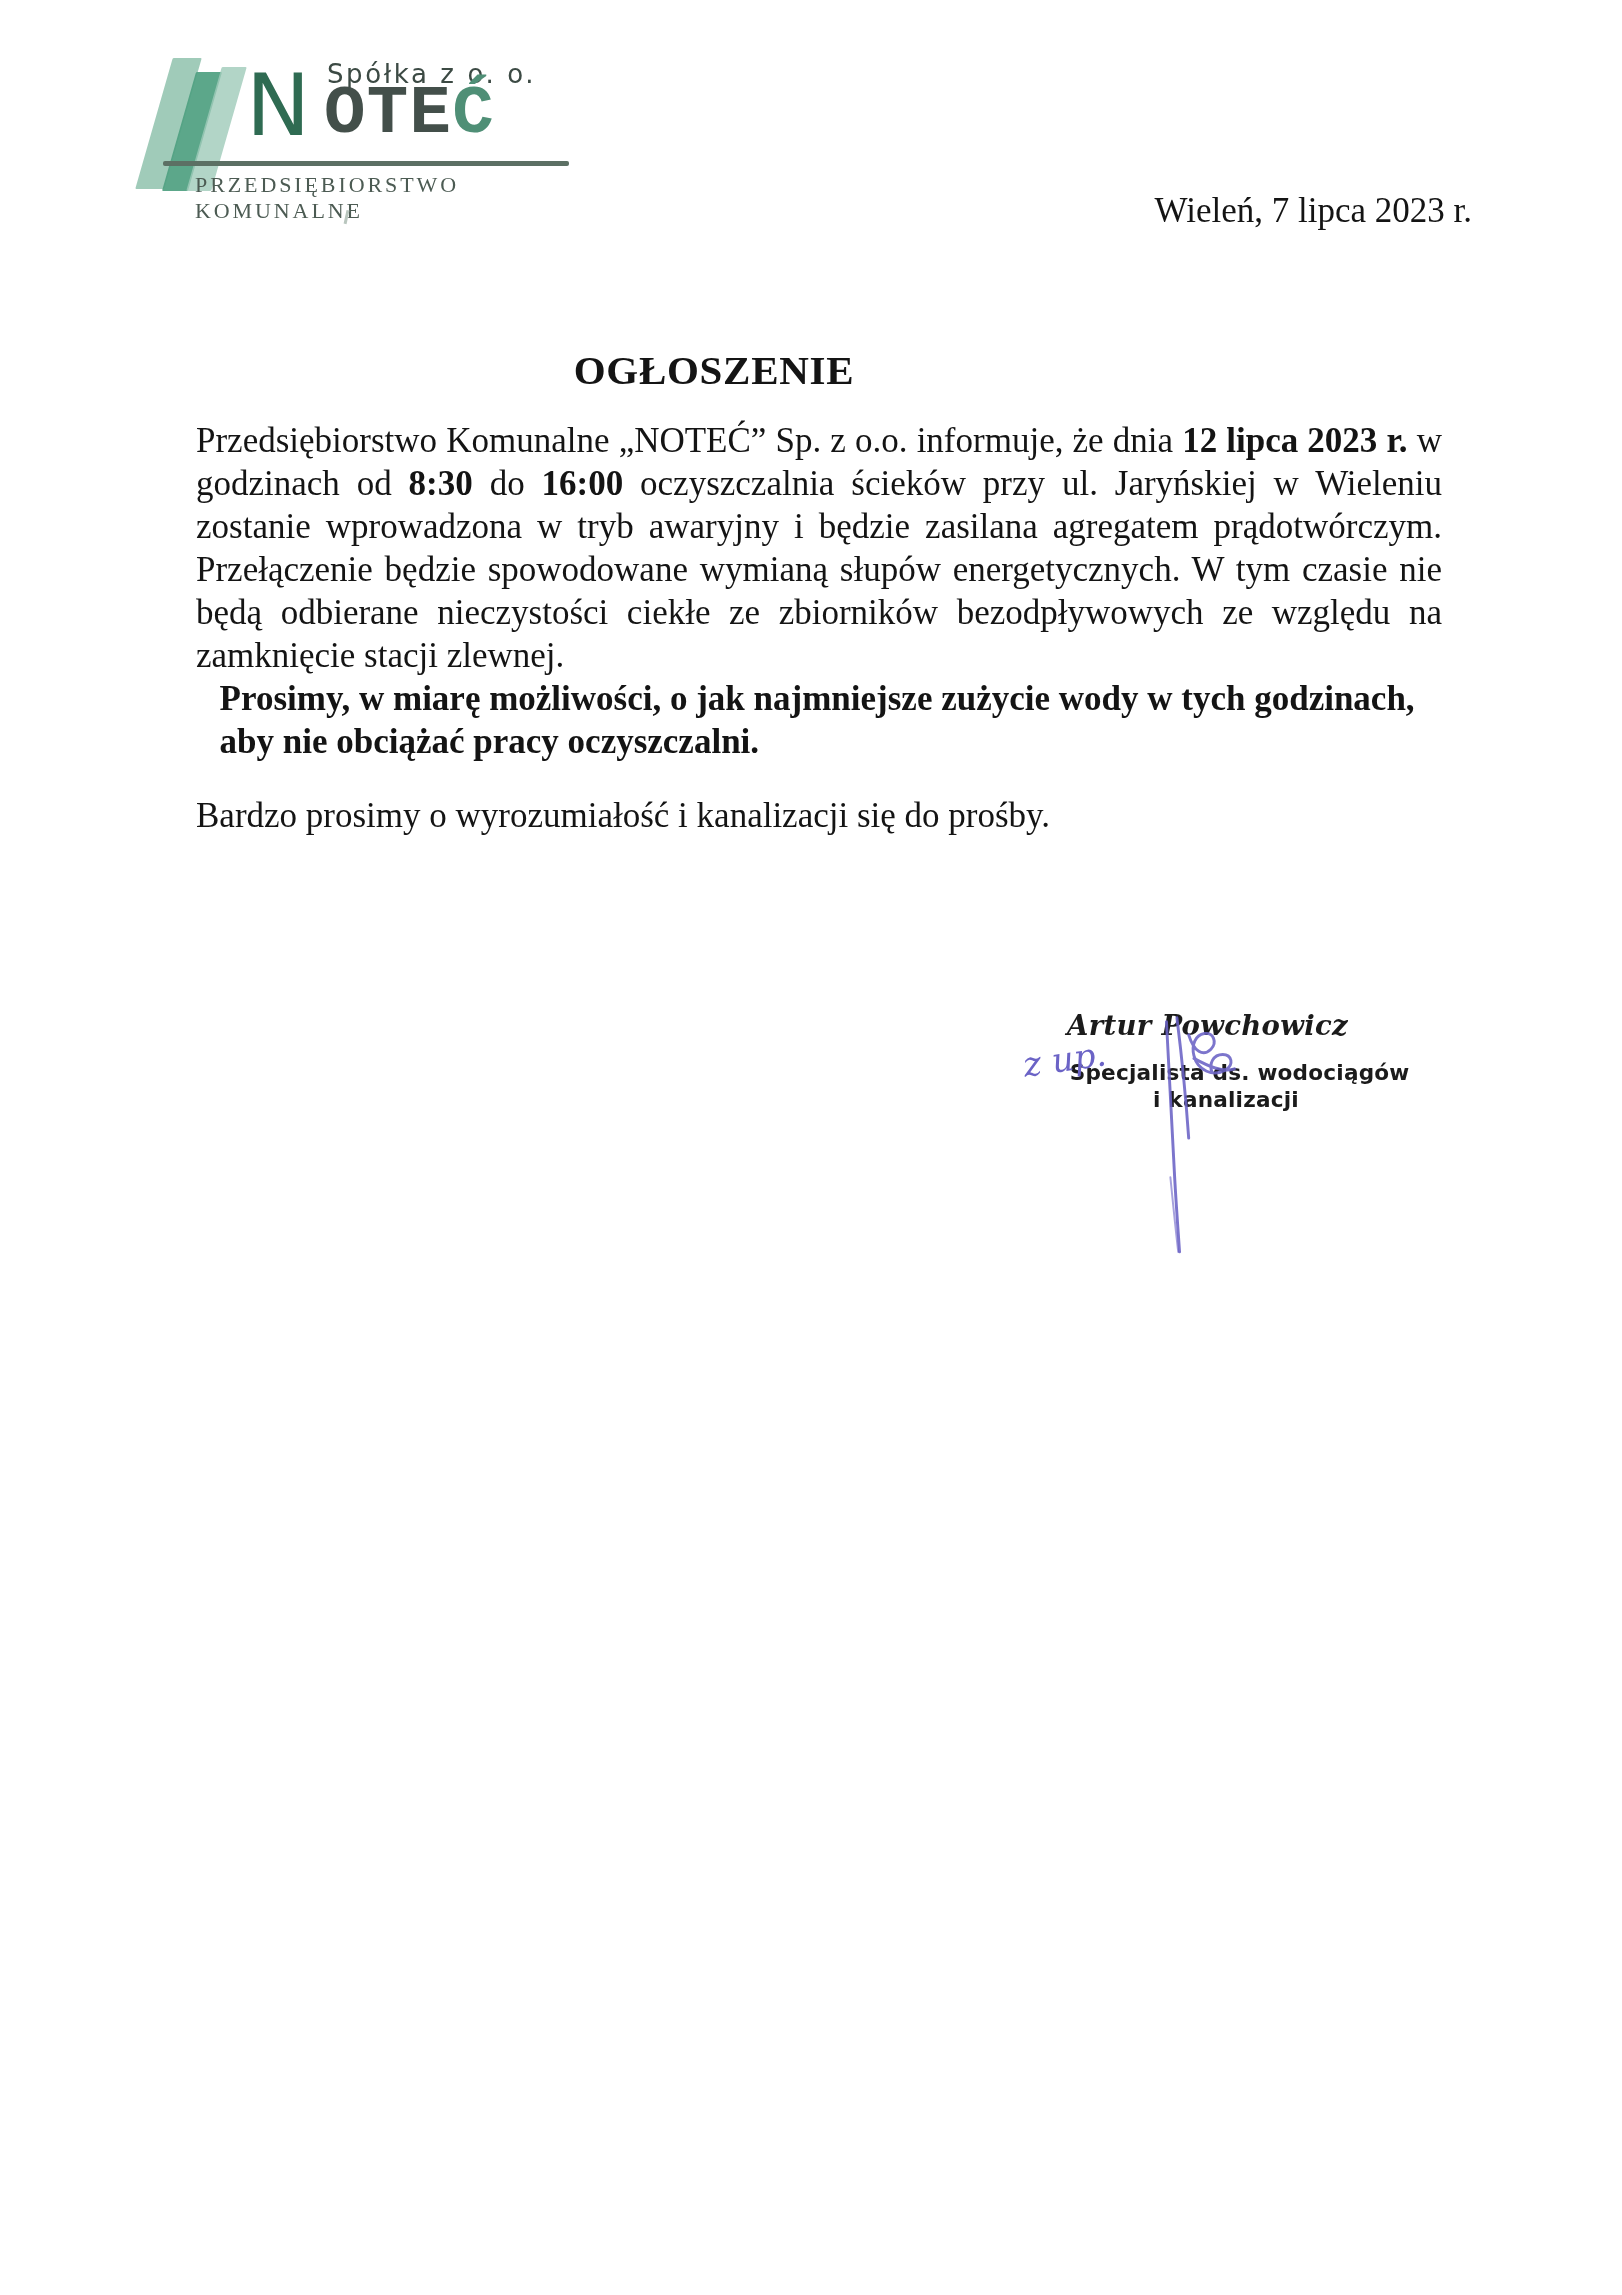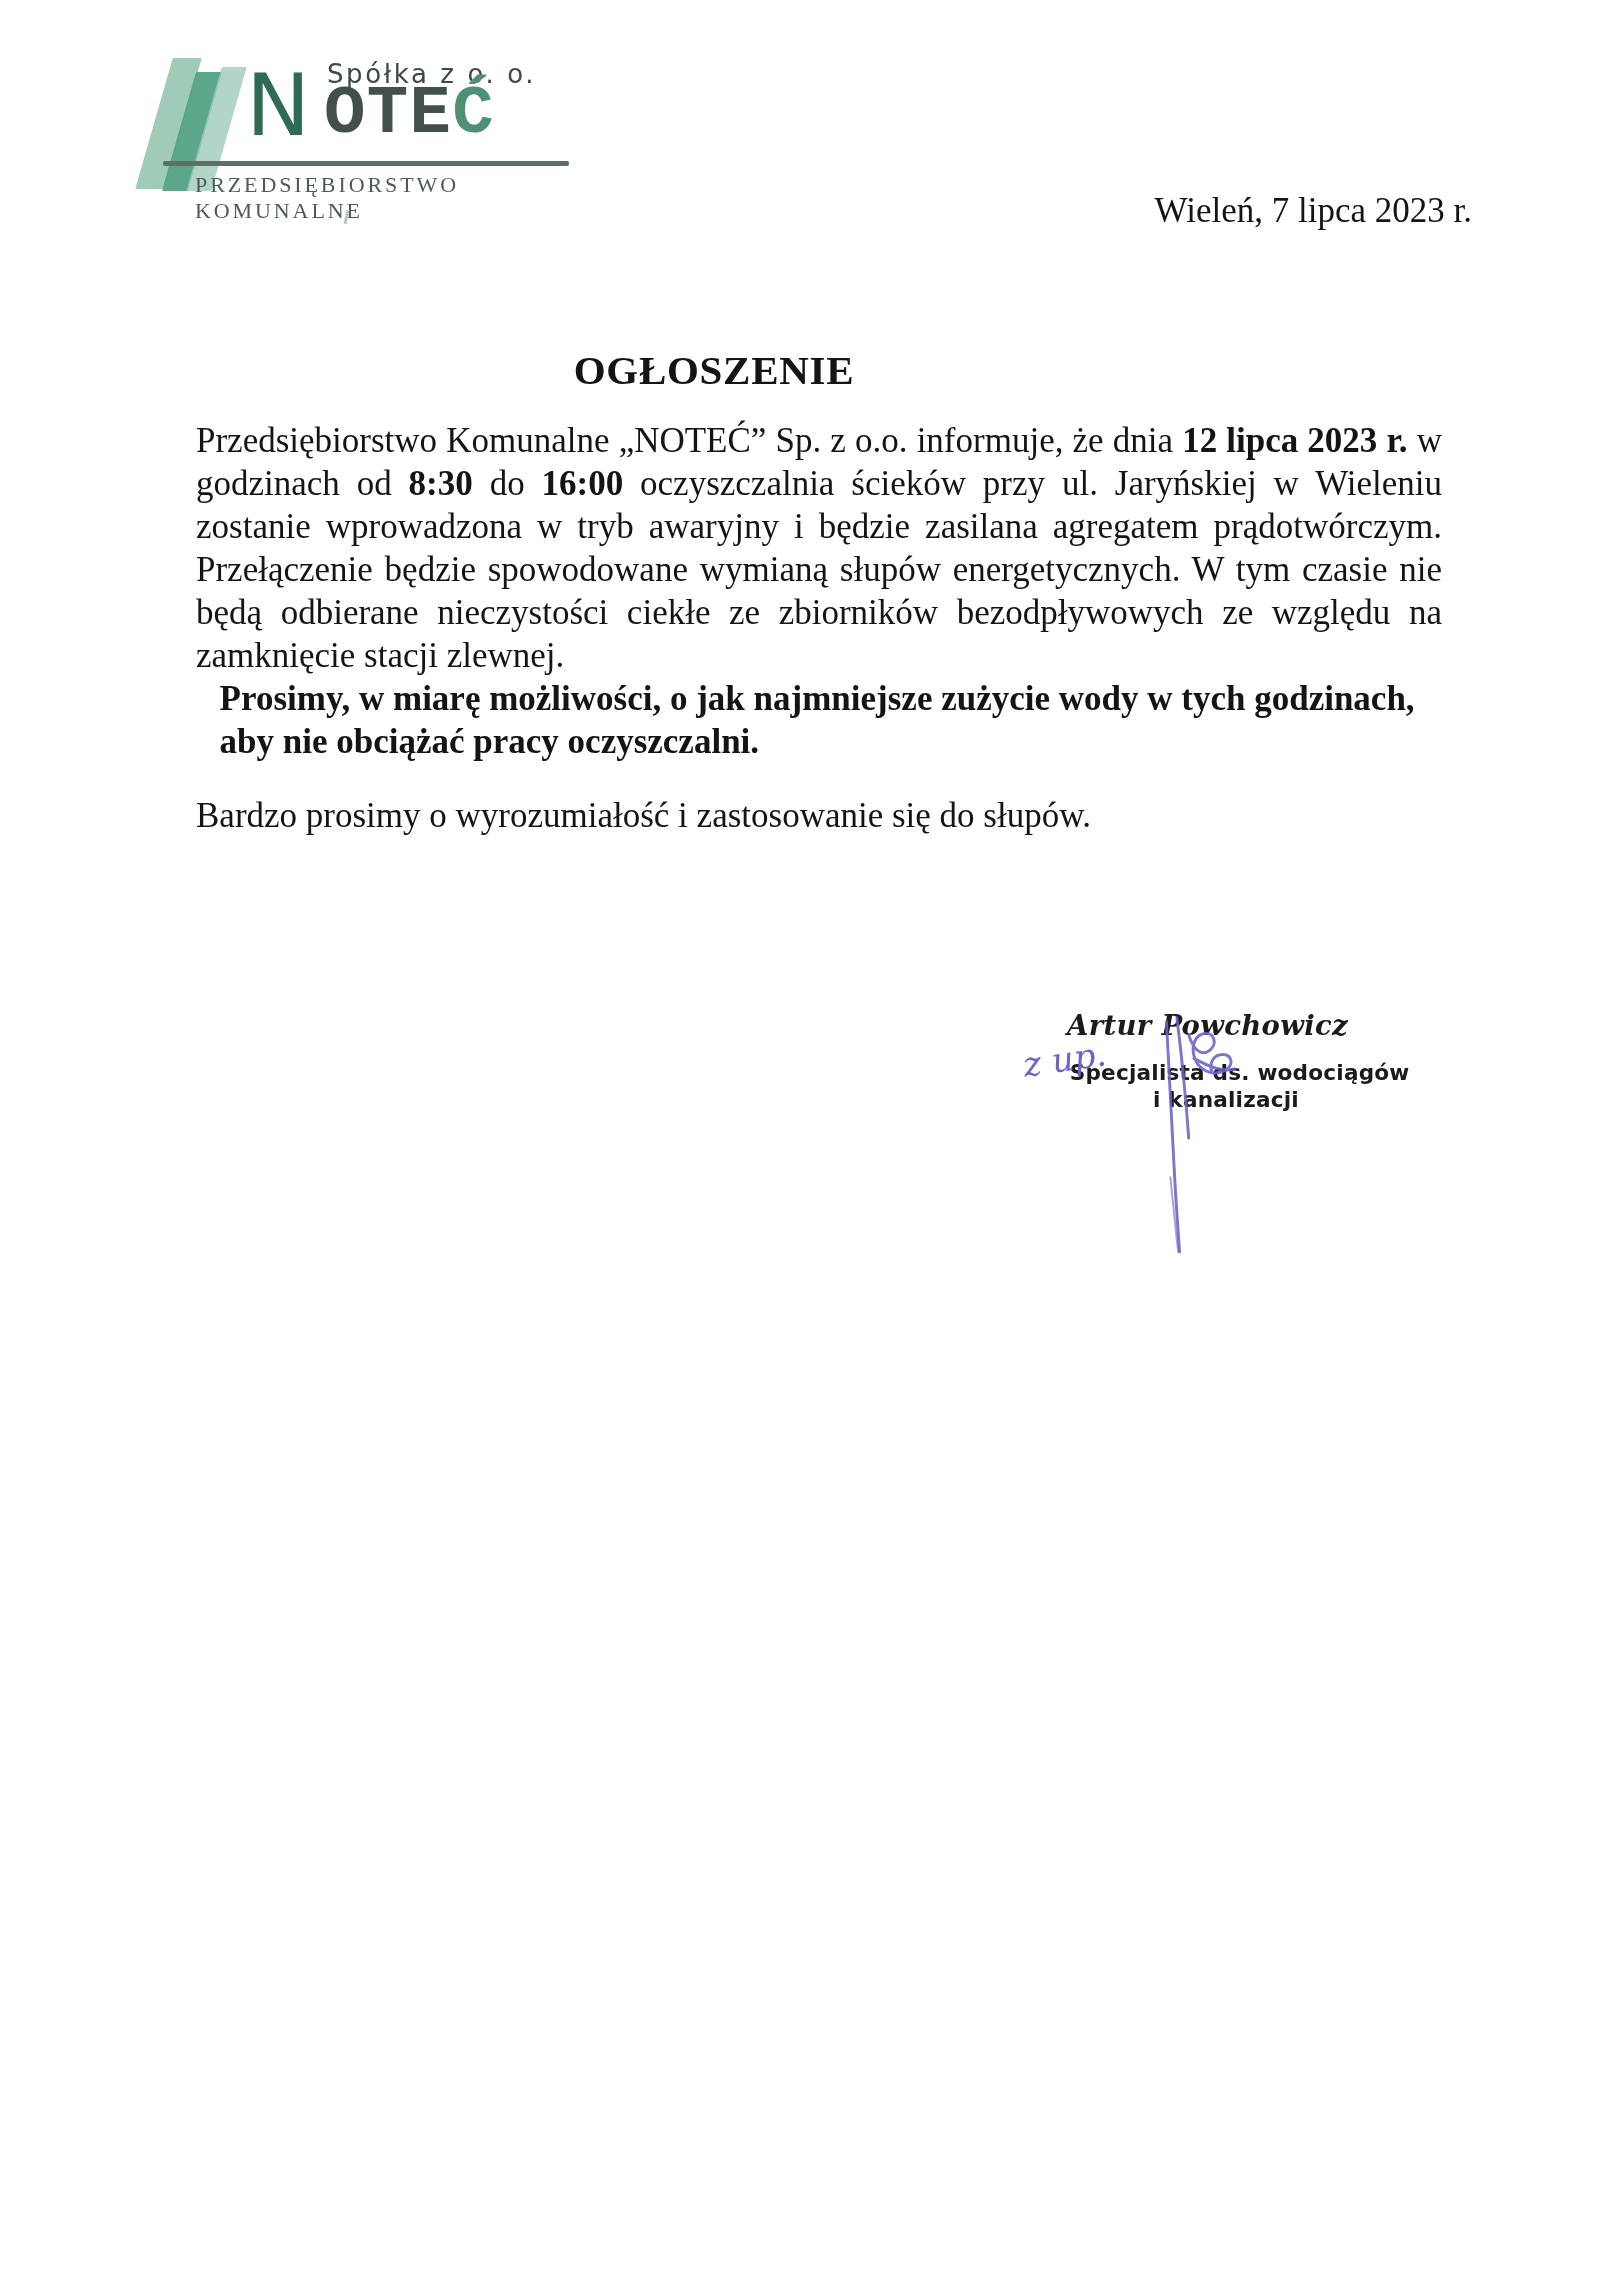--- a/index.html
+++ b/index.html
@@ -258,21 +258,21 @@
   <div class="dateline">Wieleń, 7 lipca 2023 r.</div>
 
   <div class="title">OGŁOSZENIE</div>
 
   <div class="body-block">
 
     <p class="para para-main"><span>Przedsiębiorstwo Komunalne „NOTEĆ” Sp. z o.o. informuje, że dnia </span><b>12 lipca 2023 r.</b><span> w godzinach od </span><b>8:30</b><span> do </span><b>16:00</b><span> oczyszczalnia ścieków przy ul. Jaryńskiej w Wieleniu zostanie wprowadzona w tryb awaryjny i będzie zasilana agregatem prądotwórczym. Przełączenie będzie spowodowane wymianą słupów energetycznych. W tym czasie nie będą odbierane nieczystości ciekłe ze zbiorników bezodpływowych ze względu na zamknięcie stacji zlewnej.</span></p>
 
     <p class="para para-bold">Prosimy, w miarę możliwości, o jak najmniejsze zużycie wody w tych godzinach, aby nie obciążać pracy oczyszczalni.</p>
 
-    <p class="para para-closing">Bardzo prosimy o wyrozumiałość i zastosowanie się do słupów.</p>
+    <p class="para para-closing">Bardzo prosimy o wyrozumiałość i kanalizacji się do prośby.</p>
   </div>
 
   <div class="sig-block">
 
     <div class="sig-name">Artur Powchowicz</div>
 
     <div class="sig-role1">Specjalista ds. wodociągów</div>
 
     <div class="sig-role2">i kanalizacji</div>
 

